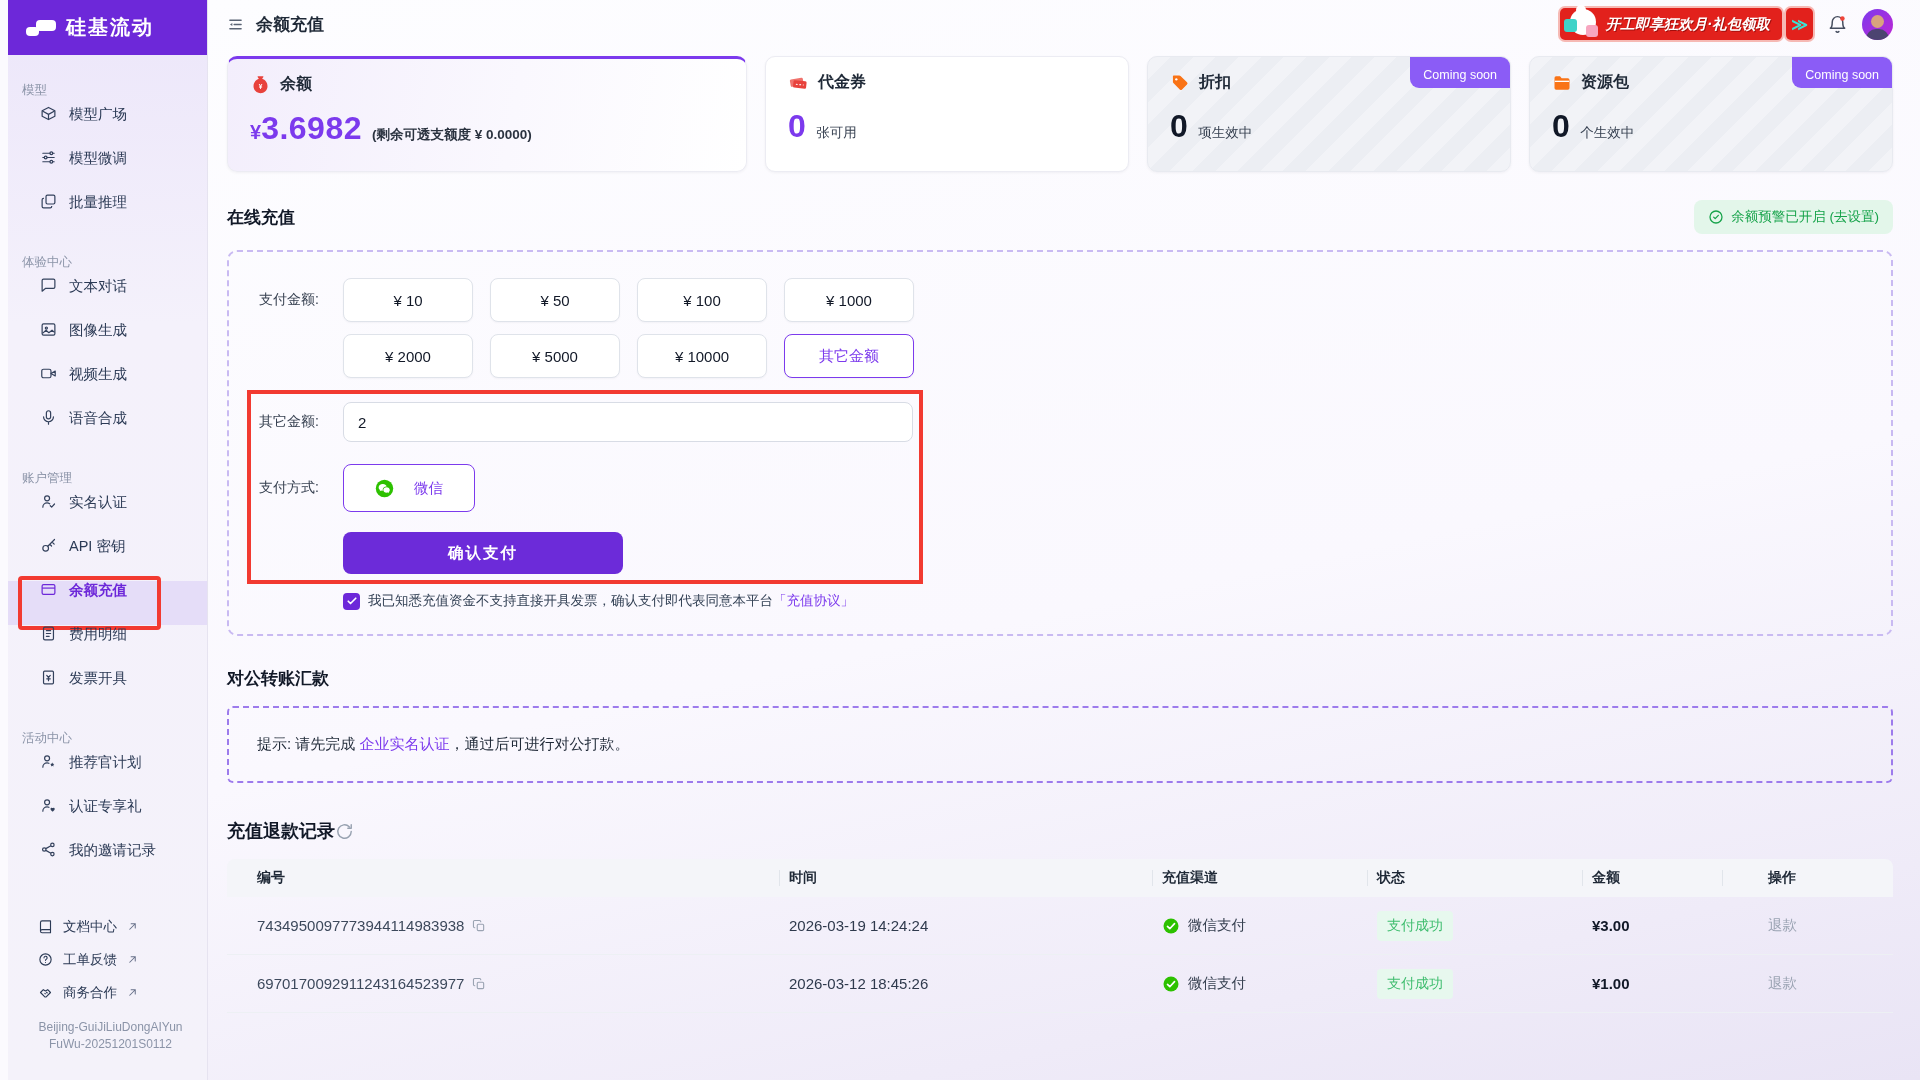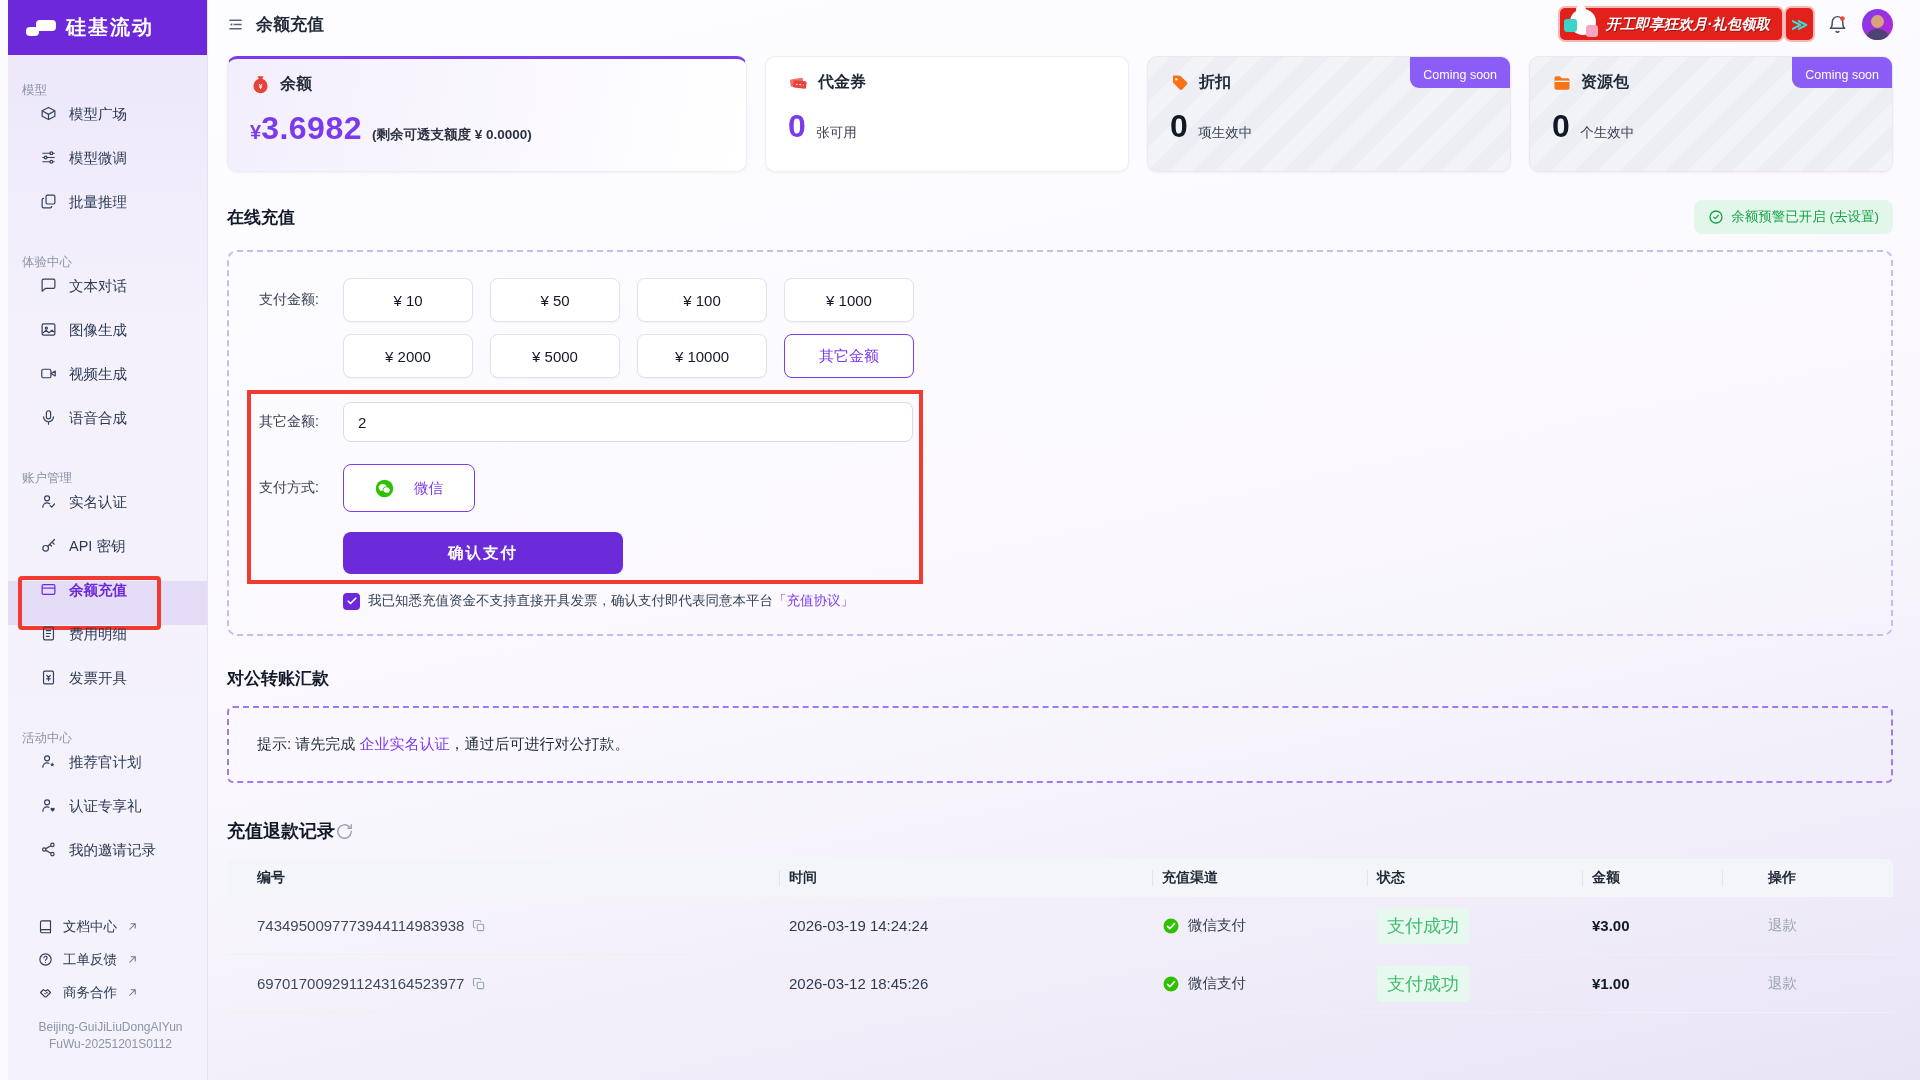--- a/index.html
+++ b/index.html
@@ -106,21 +106,21 @@
   .refresh{cursor:pointer;color:#97A1B0;}
   .table{margin-top:16px;}
   .thead{display:flex;align-items:center;height:38px;background:#F4F5F9;border-radius:8px 8px 0 0;font-size:14px;font-weight:bold;color:#1F2937;}
   .tr{display:flex;align-items:center;height:58px;border-bottom:1px solid #EDF0F4;font-size:15px;color:#3D495C;}
   .c1{flex:0 0 562px;padding-left:30px;display:flex;align-items:center;gap:8px;}
   .c2{flex:0 0 373px;} .c3{flex:0 0 215px;display:flex;align-items:center;gap:8px;}
   .c4{flex:0 0 215px;} .c5{flex:0 0 140px;} .c6{flex:1;padding-left:36px;}
   .thead>div{position:relative;}
   .thead>div:not(.c1)::before{content:"";position:absolute;left:-10px;top:50%;transform:translateY(-50%);width:1px;height:16px;background:#E1E5EB;}
   .thead .c5::before{left:auto;right:150px;}
-  .status-badge{display:inline-block;background:#E7F8EE;color:#3FBD6F;font-size:18px;padding:6px 10px;border-radius:4px;}
+  .status-badge{display:inline-block;background:#E7F8EE;color:#3FBD6F;font-size:14px;padding:6px 10px;border-radius:4px;}
   .amount-cell{color:#111827;font-weight:bold;font-size:15px;}
   .action-link{color:#9AA3B2;font-size:14.5px;cursor:pointer;}
   .time-cell{color:#2F3A4D;}
   .chan-label{font-size:14.5px;color:#374151;}
   .copy-ic{cursor:pointer;color:#9AA3B2;}
 </style>
 </head>
 <body>
 
 <aside class="sidebar">

